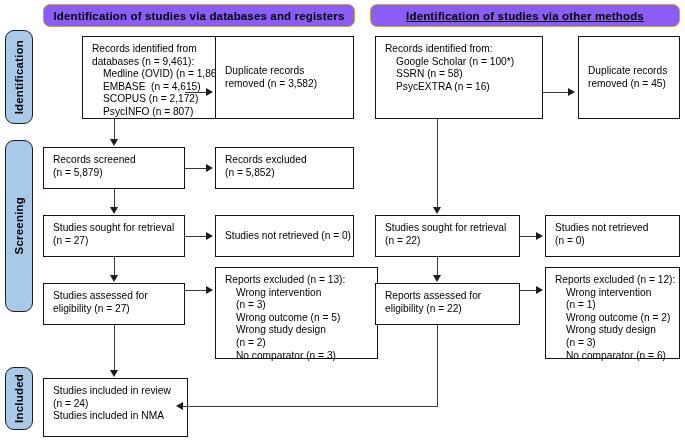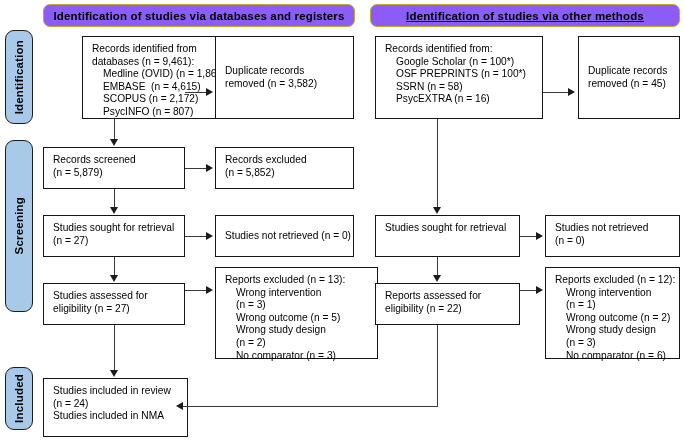--- a/index.html
+++ b/index.html
@@ -198,38 +198,38 @@
 
   <div class="node" style="left:43px; top:378px; width:145px; height:59px;">
     <div class="line">Studies included in review</div>
     <div class="line">(n = 24)</div>
     <div class="line">Studies included in NMA</div>
   </div>
 
   <div class="node" style="left:375px; top:36px; width:168px; height:83px;">
     <div class="line">Records identified from:</div>
     <div class="line indent">Google Scholar (n = 100*)</div>
-    <div class="line indent">OSF PREPRINTS (n = 100*)</div>
     <div class="line indent">SSRN (n = 58)</div>
     <div class="line indent">PsycEXTRA (n = 16)</div>
   </div>
 
   <div class="node" style="left:578px; top:36px; width:102px; height:83px; display:flex; flex-direction:column; justify-content:center;">
     <div class="line">Duplicate records</div>
     <div class="line">removed (n = 45)</div>
   </div>
 
   <div class="hline" style="left:543px; top:92px; width:26px;"></div>
   <div class="arrow-right" style="left:568px; top:87.5px;"></div>
 
   <div class="vline" style="left:437px; top:119px; width:0; height:90px;"></div>
   <div class="arrow-down" style="left:432.5px; top:207px;"></div>
 
   <div class="node" style="left:375px; top:215px; width:145px; height:42px;">
     <div class="line">Studies sought for retrieval</div>
+    <div class="line">(n = 22)</div>
   </div>
 
   <div class="node" style="left:545px; top:215px; width:135px; height:42px;">
     <div class="line">Studies not retrieved</div>
     <div class="line">(n = 0)</div>
   </div>
 
   <div class="hline" style="left:520px; top:236px; width:17px;"></div>
   <div class="arrow-right" style="left:536px; top:231.5px;"></div>
 

